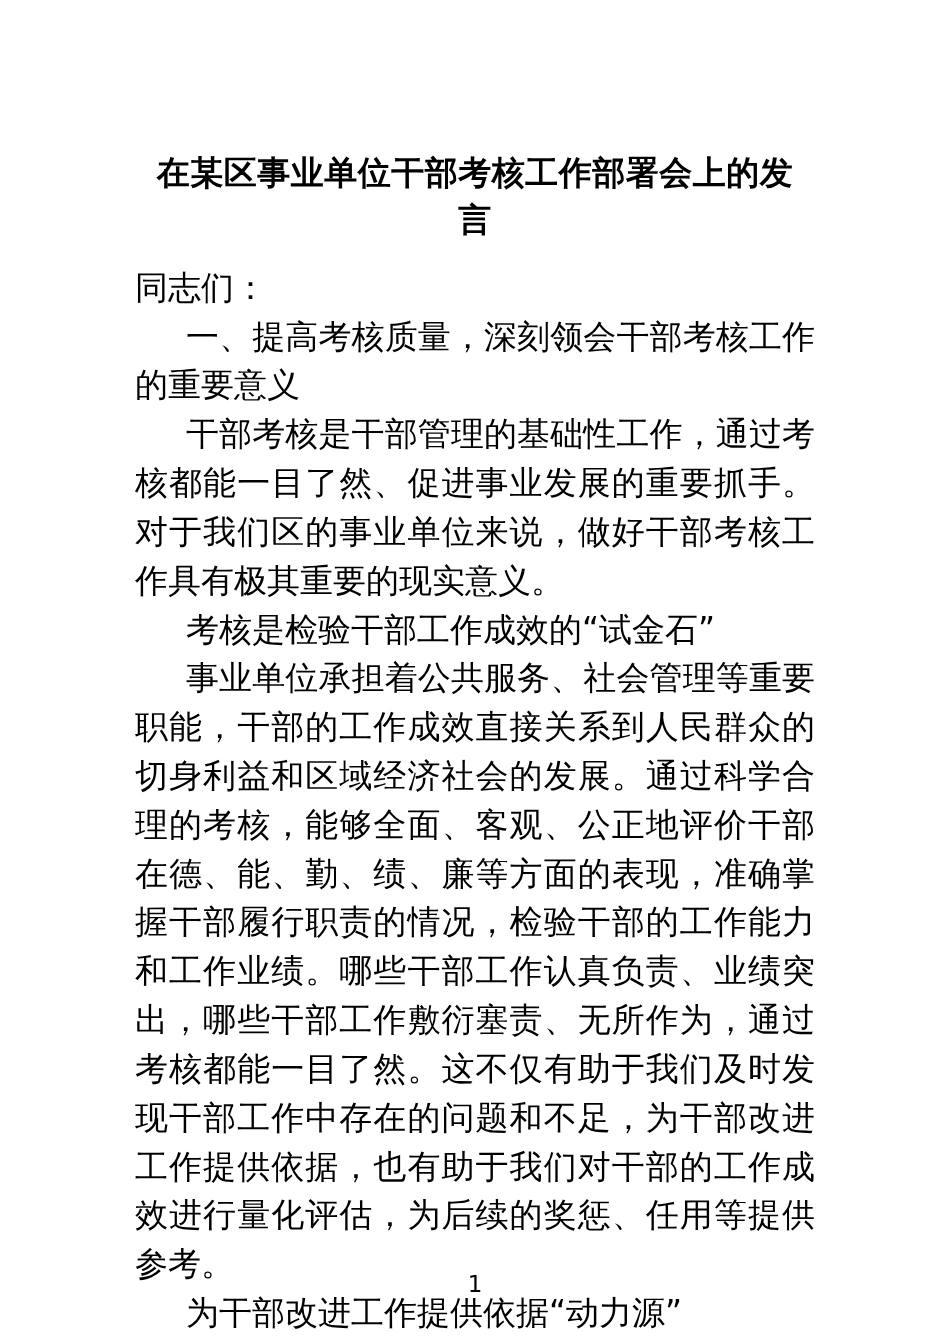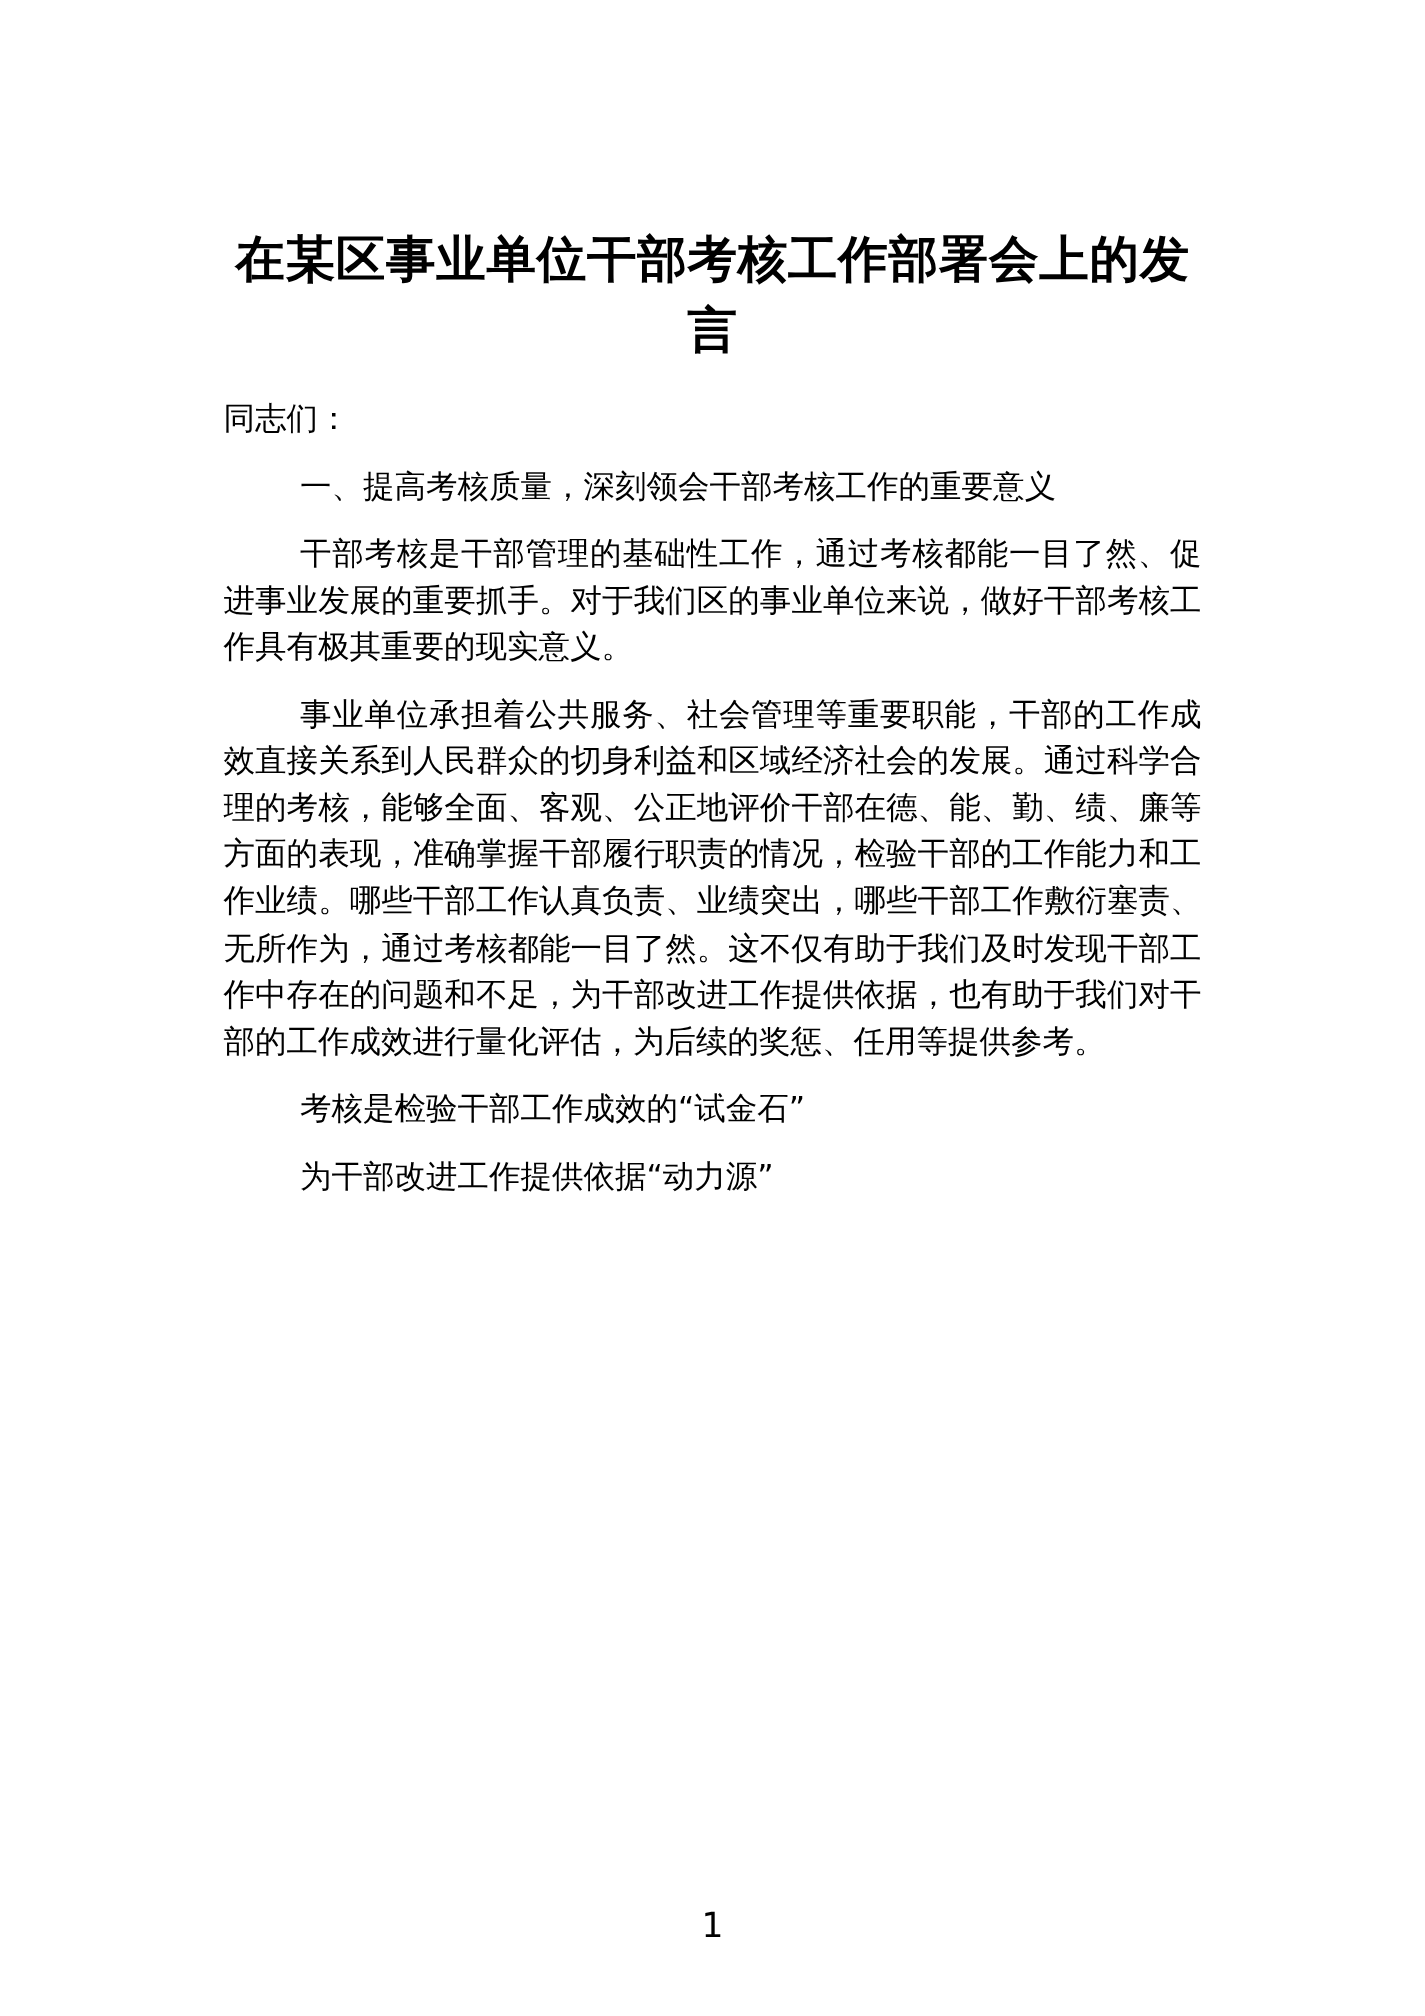--- a/index.html
+++ b/index.html
@@ -28,22 +28,22 @@
   .doc-title {
     font-size: 33px;
     font-weight: bold;
     line-height: 1.42;
     text-align: center;
     margin: 0 0 20px 0;
     letter-spacing: 0.5px;
     padding: 0 8px;
   }
   .para {
-    margin: 14px;
-    font-size: 21px;
+    margin: 0;
+    font-size: 33px;
     line-height: 1.48;
     text-align: justify;
     text-justify: inter-ideograph;
   }
   .indent {
     text-indent: 51px;
   }
   .page-number {
     position: absolute;
     bottom: 48px;
@@ -61,21 +61,21 @@
 
   <h1 class="doc-title">在某区事业单位干部考核工作部署会上的发言</h1>
 
   <p class="para">同志们：</p>
 
 
   <p class="para indent">一、提高考核质量，深刻领会干部考核工作的重要意义</p>
 
   <p class="para indent">干部考核是干部管理的基础性工作，通过考核都能一目了然、促进事业发展的重要抓手。对于我们区的事业单位来说，做好干部考核工作具有极其重要的现实意义。</p>
 
+  <p class="para indent">考核是检验干部工作成效的“试金石”</p>
+
   <p class="para indent">事业单位承担着公共服务、社会管理等重要职能，干部的工作成效直接关系到人民群众的切身利益和区域经济社会的发展。通过科学合理的考核，能够全面、客观、公正地评价干部在德、能、勤、绩、廉等方面的表现，准确掌握干部履行职责的情况，检验干部的工作能力和工作业绩。哪些干部工作认真负责、业绩突出，哪些干部工作敷衍塞责、无所作为，通过考核都能一目了然。这不仅有助于我们及时发现干部工作中存在的问题和不足，为干部改进工作提供依据，也有助于我们对干部的工作成效进行量化评估，为后续的奖惩、任用等提供参考。</p>
-
-  <p class="para indent">考核是检验干部工作成效的“试金石”</p>
 
   <p class="para indent">为干部改进工作提供依据“动力源”</p>
 
 </div>
 
 <div class="page-number">1</div>
 
 </body></html>

